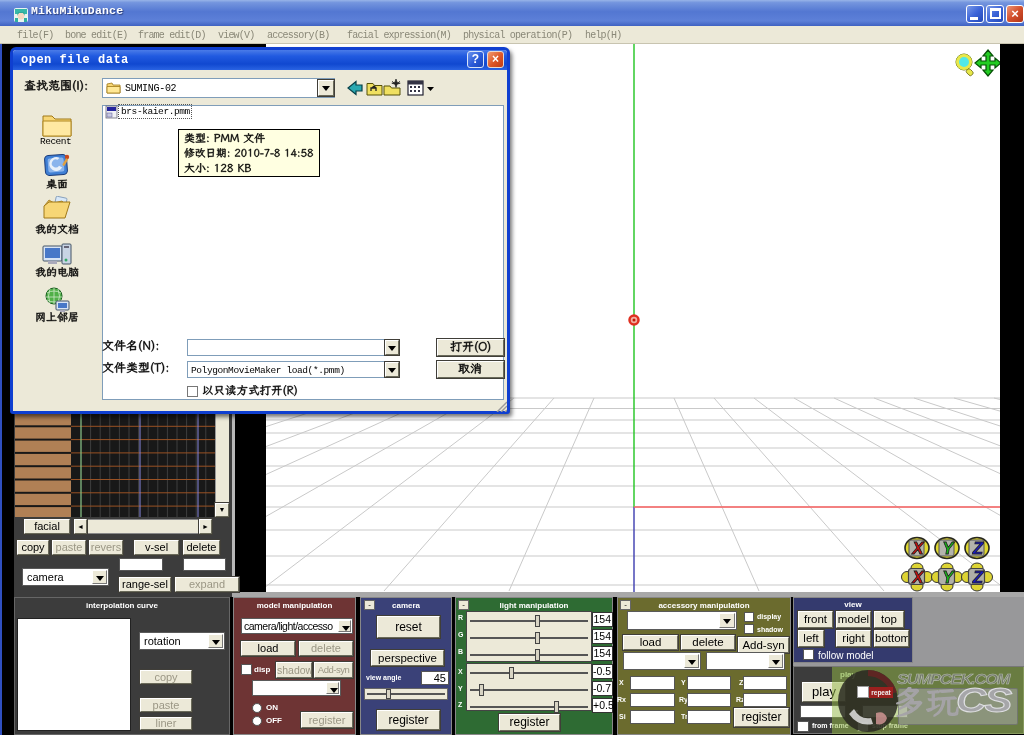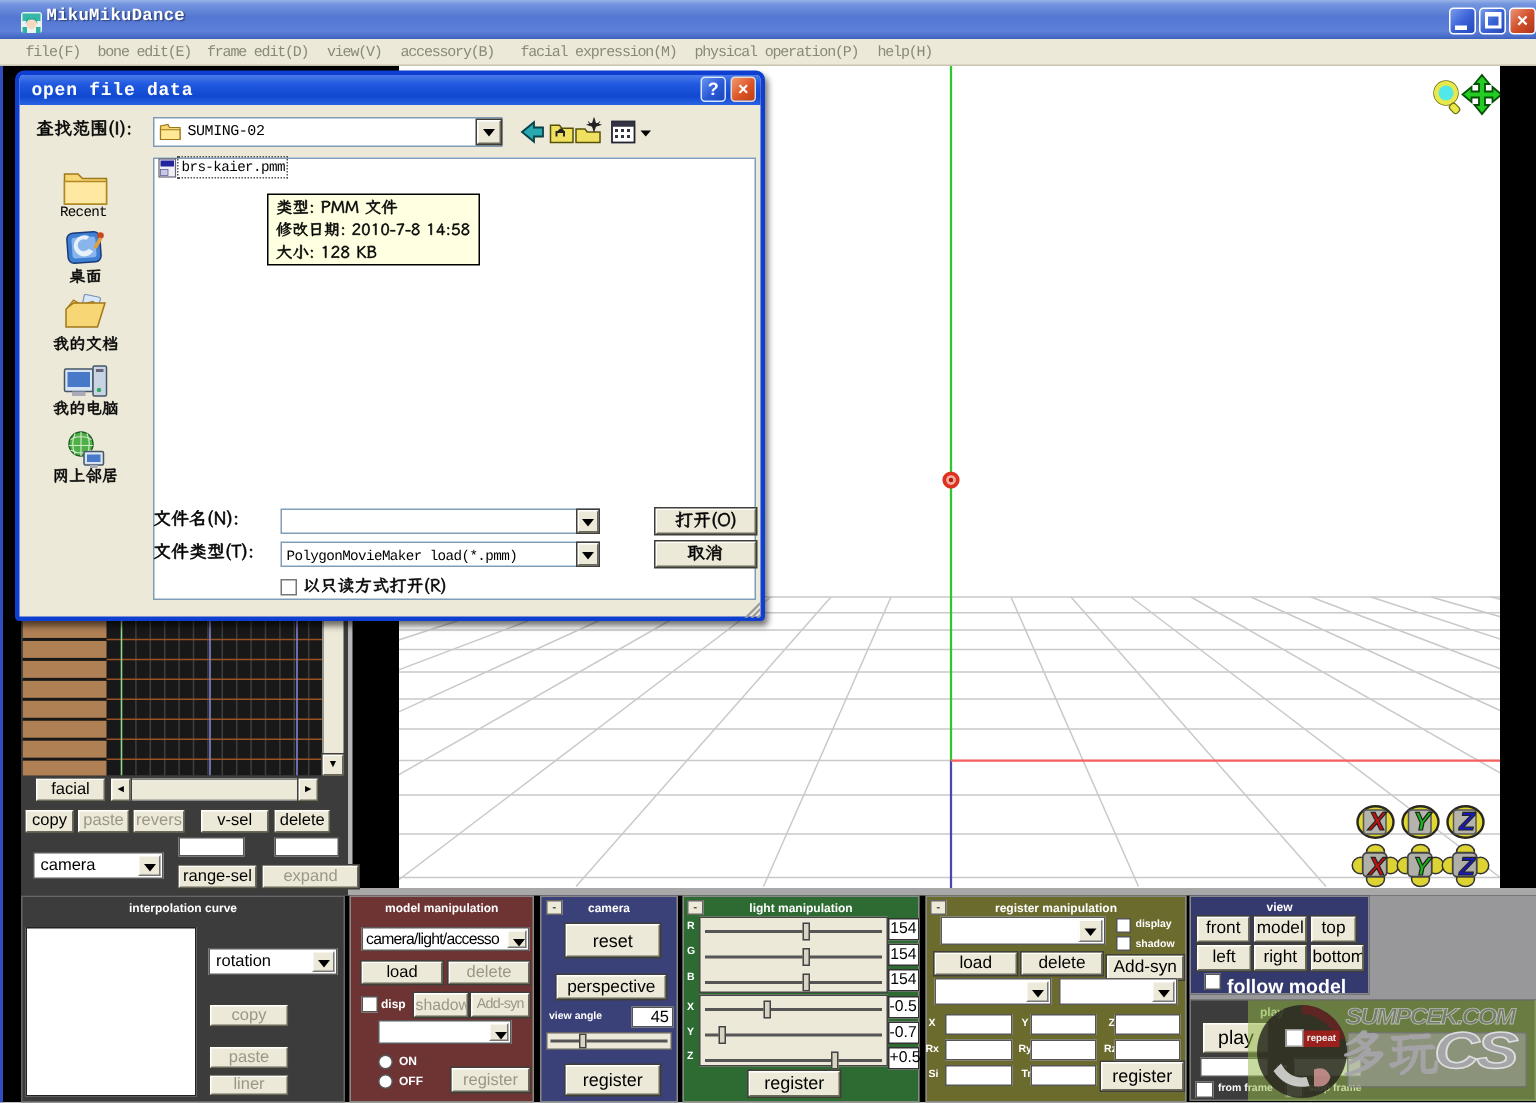--- a/index.html
+++ b/index.html
@@ -254,21 +254,21 @@
 <div class="abs" style="left:470px;top:706px;width:118px;height:1.5px;background:#555"></div>
 <div class="abs" style="left:554px;top:701px;width:5px;height:12px;background:#d8d4c4;border:1px solid #444"></div>
 <div class="wf" style="left:592px;top:612px;width:21px;height:15px;font-size:10.5px;line-height:13px;text-align:right;padding-right:1px;border-color:#333">154</div>
 <div class="wf" style="left:592px;top:629px;width:21px;height:15px;font-size:10.5px;line-height:13px;text-align:right;padding-right:1px;border-color:#333">154</div>
 <div class="wf" style="left:592px;top:646px;width:21px;height:15px;font-size:10.5px;line-height:13px;text-align:right;padding-right:1px;border-color:#333">154</div>
 <div class="wf" style="left:592px;top:664px;width:21px;height:15px;font-size:10.5px;line-height:13px;text-align:right;padding-right:1px;border-color:#333">-0.5</div>
 <div class="wf" style="left:592px;top:681px;width:21px;height:15px;font-size:10.5px;line-height:13px;text-align:right;padding-right:1px;border-color:#333">-0.7</div>
 <div class="wf" style="left:592px;top:698px;width:21px;height:15px;font-size:10.5px;line-height:13px;text-align:right;padding-right:1px;border-color:#333">+0.5</div>
 <div class="b" style="left:499px;top:714px;width:61px;height:17px;font-size:12px;line-height:15px">register</div>
 <div class="abs" style="left:617px;top:597px;width:174px;height:138px;background:#6b6b2e;border:1px solid #888">
-      <div class="ptitle" style="top:3px">register manipulation</div>
+      <div class="ptitle" style="top:3px">accessory manipulation</div>
     </div>
 <div class="minus" style="left:620px;top:600px">-</div>
 <div class="combo" style="left:627px;top:611px;width:110px;height:19px">
       <div class="cArrow" style="width:16px"></div>
     </div>
 <div class="wf" style="left:744px;top:612px;width:10px;height:10px"></div>
 <div class="abs" style="left:757px;top:613px;font-size:7px;font-weight:bold;color:#fff">display</div>
 <div class="wf" style="left:744px;top:624px;width:10px;height:10px"></div>
 <div class="abs" style="left:757px;top:626px;font-size:7px;font-weight:bold;color:#fff">shadow</div>
 <div class="b" style="left:623px;top:635px;width:55px;height:15px;font-size:11.5px;line-height:13px">load</div>
@@ -296,25 +296,25 @@
 <div class="wf" style="left:630px;top:710px;width:45px;height:14px"></div>
 <div class="abs" style="left:681px;top:713px;font-size:7px;font-weight:bold;color:#fff">Tr</div>
 <div class="wf" style="left:687px;top:710px;width:44px;height:14px"></div>
 <div class="b" style="left:734px;top:708px;width:55px;height:19px;font-size:12px;line-height:17px">register</div>
 <div class="abs" style="left:793px;top:597px;width:120px;height:66px;background:#343a6e;border:1px solid #888">
       <div class="ptitle" style="top:2px">view</div>
     </div>
 <div class="b" style="left:798px;top:611px;width:35px;height:17px;font-size:11.5px;line-height:15px">front</div>
 <div class="b" style="left:836px;top:611px;width:35px;height:17px;font-size:11.5px;line-height:15px">model</div>
 <div class="b" style="left:874px;top:611px;width:30px;height:17px;font-size:11.5px;line-height:15px">top</div>
-<div class="b" style="left:798px;top:630px;width:36px;height:17px;font-size:11.5px;line-height:15px">left</div>
+<div class="b" style="left:798px;top:630px;width:26px;height:17px;font-size:11.5px;line-height:15px">left</div>
 <div class="b" style="left:836px;top:630px;width:35px;height:17px;font-size:11.5px;line-height:15px">right</div>
 <div class="b" style="left:874px;top:630px;width:35px;height:17px;font-size:11.5px;line-height:15px">bottom</div>
 <div class="wf" style="left:803px;top:649px;width:11px;height:11px"></div>
-<div class="abs" style="left:818px;top:650px;font-size:13px;font-weight:bold;color:#fff">follow model</div>
+<div class="abs" style="left:818px;top:650px;font-size:10px;font-weight:normal;color:#fff">follow model</div>
 <div class="abs" style="left:913px;top:597px;width:111px;height:69px;background:#98989a"></div>
 <div class="abs" style="left:793px;top:663px;width:231px;height:3px;background:#98989a"></div>
 <div class="abs" style="left:793px;top:666px;width:231px;height:68px;background:#3c3c3c;border:1px solid #777"></div>
 <div class="abs" style="left:840px;top:670px;font-size:8px;font-weight:bold;color:#cfe8c0">play</div>
 <div class="b" style="left:802px;top:682px;width:44px;height:20px;font-size:13px;line-height:18px">play</div>
 <div class="wf" style="left:800px;top:705px;width:46px;height:13px"></div>
 <div class="wf" style="left:862px;top:705px;width:46px;height:13px"></div>
 <div class="abs" style="left:851px;top:710px;width:7px;height:2px;background:#ccc"></div>
 <div class="wf" style="left:797px;top:721px;width:12px;height:11px"></div>
 <div class="abs" style="left:812px;top:722px;font-size:7px;font-weight:bold;color:#fff">from frame</div>

